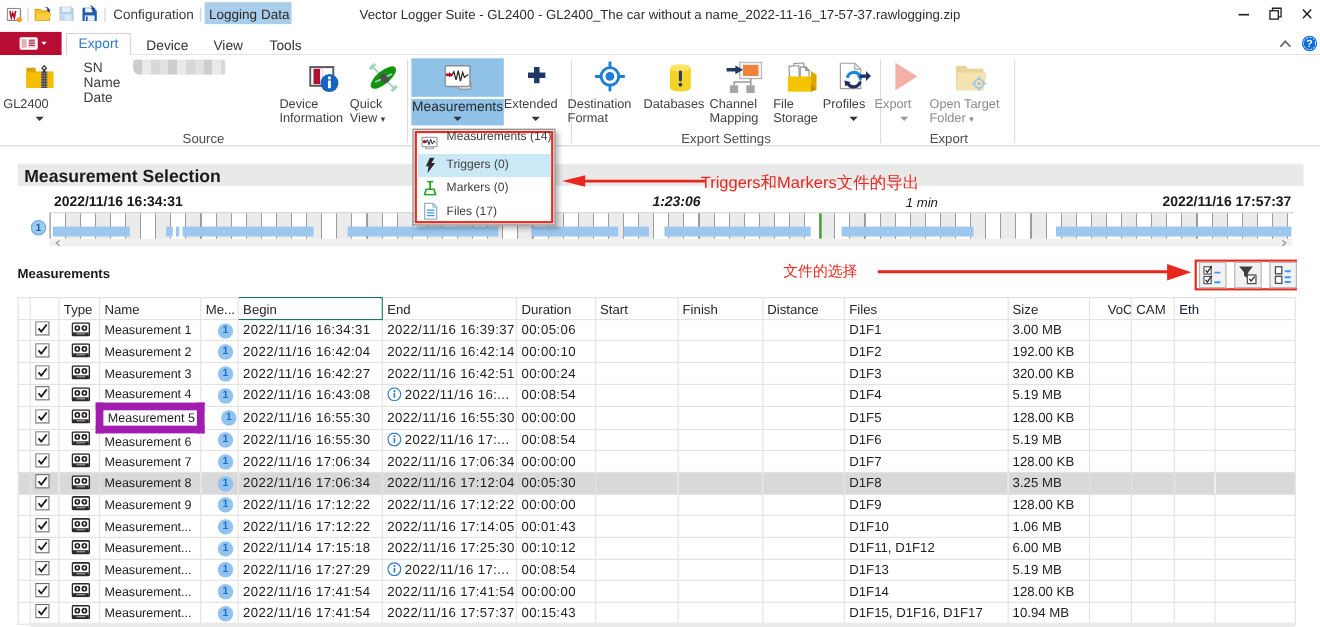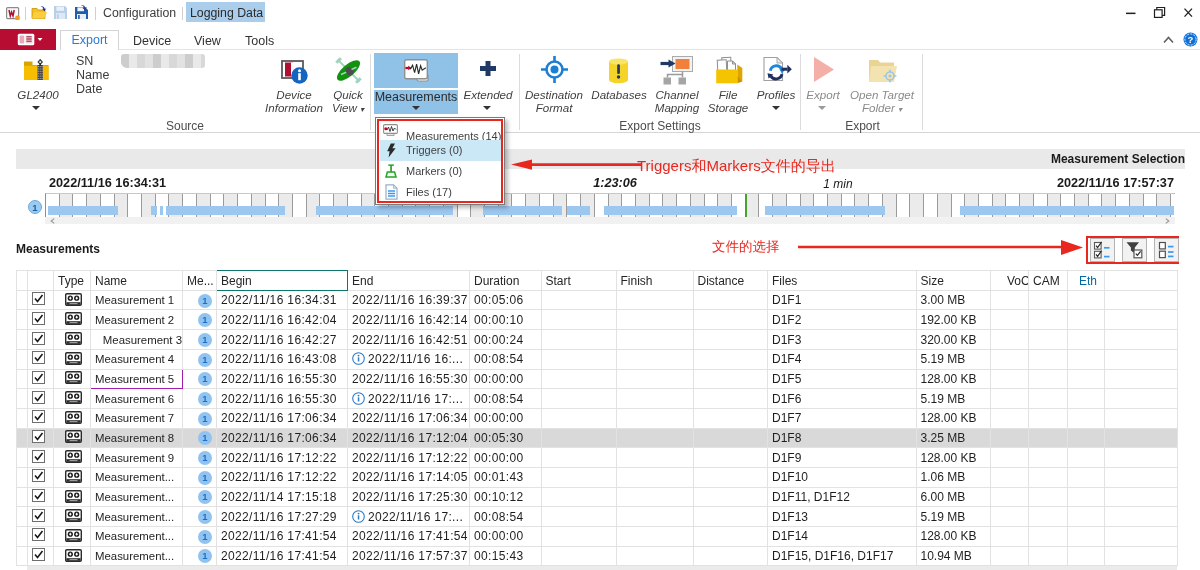--- a/index.html
+++ b/index.html
@@ -1,18 +1,18 @@
 <!DOCTYPE html>
 <html><head><meta charset="utf-8">
 <style>
 *{margin:0;padding:0;box-sizing:border-box;}
 html,body{width:1200px;height:570px;overflow:hidden;background:#fff;
   font-family:"Liberation Sans",sans-serif;}
 .abs{position:absolute;}
-.lbl{color:#3f3f3f;font-size:11.6px;text-align:center;line-height:12.5px;font-style:italic;}
+.lbl{color:#3f3f3f;font-size:11.6px;text-align:left;line-height:12.5px;}
 .sep{position:absolute;width:1px;background:#dcdcdc;}
 .grplbl{position:absolute;color:#4d4d4d;font-size:12px;text-align:center;}
 </style></head>
 <body>
 
 <div class="abs" style="left:0;top:0;width:1200px;height:29px;background:#ffffff;">
 <svg class="abs" style="left:6px;top:7px;" width="14" height="13" viewBox="0 0 14 13">
       <rect x="0.6" y="0.6" width="12" height="11" rx="1" fill="#fbfbfb" stroke="#8a8a8a" stroke-width="1.2"></rect>
       <path d="M3 3 L4.3 9 L5.6 5 L7 9 L8.2 3" stroke="#b01030" stroke-width="1.5" fill="none"></path>
       <circle cx="11.5" cy="11" r="2.4" fill="#f59a23"></circle>
@@ -34,20 +34,21 @@
       <rect x="3.4" y="3.4" width="6.6" height="3.8" fill="#eef4fb"></rect>
       <rect x="3" y="10" width="9" height="5" fill="#e7eef8"></rect>
       <rect x="4.1" y="11" width="1.6" height="4" fill="#1d5fa8"></rect>
       <path d="M6.5 1.2 q3.8 -1.2 5 2.6 l1.5 -0.9 l-1.9 3.4 l-2.6 -2.4 l1.4 -0.6 q-0.9 -2.2 -3.2 -2.1z" fill="#2b3990"></path>
     </svg>
 <div class="abs" style="left:95px;top:7px;width:1px;height:13px;background:#cfcfcf;"></div>
 <div class="abs" style="left:103px;top:6px;font-size:12.3px;color:#3c3c3c;">Configuration</div>
 <div class="abs" style="left:182px;top:7px;width:1px;height:13px;background:#cfcfcf;"></div>
 <div class="abs" style="left:186px;top:2px;width:79px;height:20px;background:#a9cdeb;"></div>
 <div class="abs" style="left:190px;top:6px;font-size:12.3px;color:#2b2b2b;">Logging Data</div>
+<div class="abs" style="left:0;top:6px;width:1200px;text-align:center;font-size:12px;color:#2e2e2e;">Vector Logger Suite - GL2400 - GL2400_The car without a name_2022-11-16_17-57-37.rawlogging.zip</div>
 <svg class="abs" style="left:1124px;top:4px;" width="72" height="18" viewBox="0 0 72 18">
       <rect x="2" y="8.6" width="9.5" height="1.5" fill="#1f1f1f"></rect>
       <rect x="30.5" y="5.8" width="7.6" height="7.6" fill="none" stroke="#1f1f1f" stroke-width="1.2"></rect>
       <path d="M32.8 5.8 L32.8 3.5 L40.6 3.5 L40.6 11.3 L38.1 11.3" fill="none" stroke="#1f1f1f" stroke-width="1.2"></path>
       <path d="M60.5 4.6 L68 12.6 M68 4.6 L60.5 12.6" stroke="#1f1f1f" stroke-width="1.3"></path>
     </svg>
 </div>
 <div class="abs" style="left:0;top:29px;width:1200px;height:21px;background:#fff;">
 <div class="abs" style="left:0;top:0;width:56px;height:21px;background:#b70d33;"></div>
 <svg class="abs" style="left:17px;top:4px;" width="26" height="13" viewBox="0 0 26 13">
@@ -195,21 +196,21 @@
       <path d="M3 9 L29 9 L26 25 L1 25 Z" fill="#f3e3b0"></path>
       <circle cx="22" cy="19" r="4" fill="none" stroke="#9ec6e8" stroke-width="1.6"></circle>
       <circle cx="22" cy="19" r="1.6" fill="#9ec6e8"></circle>
       <path d="M22 12.6 V15 M22 23 V25.4 M15.6 19 H18 M26 19 H28.4" stroke="#9ec6e8" stroke-width="1.6"></path>
     </svg>
 <div class="abs lbl" style="left:845px;top:39px;width:74px;color:#8a8a8a;">Open Target<br>Folder <span style="font-size:8px;">▾</span></div>
 <div class="sep" style="left:922px;top:4px;height:76px;"></div>
 <div class="grplbl" style="left:820px;top:68.5px;width:85px;">Export</div>
 </div>
 <div class="abs" style="left:16px;top:149px;width:1169px;height:20px;background:#e9e9e9;">
-    <div style="margin:3px 0 16px 6px;font-size:12px;font-weight:bold;color:#1a1a1a;text-align:right;">Measurement Selection</div>
+    <div style="margin:3px 0 16px 6px;font-size:16px;font-weight:bold;color:#1a1a1a;">Measurement Selection</div>
   </div>
 <div class="abs" style="left:49px;top:176px;font-size:12.7px;font-weight:bold;color:#1a1a1a;">2022/11/16 16:34:31</div>
 <div class="abs" style="left:560px;top:176px;width:110px;text-align:center;font-size:12.7px;font-weight:bold;font-style:italic;color:#1a1a1a;">1:23:06</div>
 <div class="abs" style="left:800px;top:177px;width:76px;text-align:center;font-size:12px;font-style:italic;color:#1a1a1a;">1 min</div>
 <div class="abs" style="left:1044px;top:176px;width:130px;text-align:right;font-size:12.7px;font-weight:bold;color:#1a1a1a;">2022/11/16 17:57:37</div>
 <div class="abs" style="left:44.5px;top:192.5px;width:1130.5px;height:24px;border-left:1px solid #8e8e8e;border-right:1px solid #8e8e8e;border-top:1px solid #c8c8c8;background:#fff;">
 <div class="abs" style="left:0;top:0;width:1130.5px;height:24px;background:repeating-linear-gradient(to right,#ffffff 0px,#ffffff 12.72px,#9b9b9b 12.72px,#9b9b9b 13.72px,#ebebeb 13.72px,#ebebeb 26.44px,#9b9b9b 26.44px,#9b9b9b 27.44px);"></div>
 <div class="abs" style="left:2.0px;top:12px;width:70.0px;height:9px;background:#9cc7ef;"></div>
 <div class="abs" style="left:105.5px;top:12px;width:5.5px;height:9px;background:#9cc7ef;"></div>
 <div class="abs" style="left:114.0px;top:12px;width:3.0px;height:9px;background:#9cc7ef;"></div>
@@ -292,21 +293,21 @@
 <td style="border:1px solid #0f766e;padding:0 0 0 4px;overflow:hidden;white-space:nowrap;color:#262626;">Begin</td>
 <td style="border:1px solid #e2e2e2;padding:0 0 0 4px;overflow:hidden;white-space:nowrap;color:#262626;">End</td>
 <td style="border:1px solid #e2e2e2;padding:0 0 0 4px;overflow:hidden;white-space:nowrap;color:#262626;">Duration</td>
 <td style="border:1px solid #e2e2e2;padding:0 0 0 4px;overflow:hidden;white-space:nowrap;color:#262626;">Start</td>
 <td style="border:1px solid #e2e2e2;padding:0 0 0 4px;overflow:hidden;white-space:nowrap;color:#262626;">Finish</td>
 <td style="border:1px solid #e2e2e2;padding:0 0 0 4px;overflow:hidden;white-space:nowrap;color:#262626;">Distance</td>
 <td style="border:1px solid #e2e2e2;padding:0 0 0 4px;overflow:hidden;white-space:nowrap;color:#262626;">Files</td>
 <td style="border:1px solid #e2e2e2;padding:0 0 0 4px;overflow:hidden;white-space:nowrap;color:#262626;">Size</td>
 <td style="border:1px solid #e2e2e2;padding:0 0 0 16px;overflow:hidden;white-space:nowrap;color:#262626;">VoC</td>
 <td style="border:1px solid #e2e2e2;padding:0 0 0 4px;overflow:hidden;white-space:nowrap;color:#262626;">CAM</td>
-<td style="border:1px solid #e2e2e2;padding:0 0 0 4px;overflow:hidden;white-space:nowrap;color:#0369a1;text-align:center;">Eth</td>
+<td style="border:1px solid #e2e2e2;padding:0 0 0 4px;overflow:hidden;white-space:nowrap;color:#0f172a;">Eth</td>
 <td style="border:1px solid #e2e2e2;padding:0 0 0 4px;overflow:hidden;white-space:nowrap;color:#262626;"></td>
 </tr>
 <tr style="height:19.7px;">
 <td style="border:1px solid #e2e2e2;padding:0 0 0 4px;overflow:hidden;white-space:nowrap;"></td>
 <td style="border:1px solid #e2e2e2;padding:0 0 0 4px;overflow:hidden;white-space:nowrap;">
             <div style="margin-top:1px;"><svg width="14" height="14" viewBox="0 0 14 14">
                 <rect x="0.5" y="0.5" width="12" height="12" fill="#fff" stroke="#6e6e6e"></rect>
                 <path d="M3 6.5 L5.5 9.5 L10.5 3" stroke="#1a1a1a" stroke-width="1.6" fill="none"></path>
               </svg></div>
           </td>
@@ -382,21 +383,21 @@
             <div style="margin:1px 0 0 7px;"><svg width="17" height="13" viewBox="0 0 17 13">
                 <rect x="0.7" y="0.7" width="15.6" height="11.6" rx="1.2" fill="#fff" stroke="#2b2b2b" stroke-width="1.4"></rect>
                 <circle cx="5.3" cy="5.2" r="2.6" fill="#1d1d1d"></circle>
                 <circle cx="11.7" cy="5.2" r="2.6" fill="#1d1d1d"></circle>
                 <path d="M5.3 3.6 L6.6 5.2 L5.3 6.8 L4.0 5.2 Z" fill="#fff"></path>
                 <path d="M11.7 3.6 L13 5.2 L11.7 6.8 L10.4 5.2 Z" fill="#fff"></path>
                 <rect x="1.4" y="9.2" width="14.2" height="2.6" fill="#2b2b2b"></rect>
                 <rect x="4.5" y="10" width="8" height="1.1" fill="#9a9a9a"></rect>
               </svg></div>
           </td>
-<td style="border:1px solid #e2e2e2;padding:0 0 0 4px;overflow:hidden;white-space:nowrap;text-align:right;"><span style="font-size:11.4px;">Measurement 3</span></td>
+<td style="border:1px solid #e2e2e2;padding:0 0 0 4px;overflow:hidden;white-space:nowrap;"><span style="font-size:11.4px;">Measurement 3</span></td>
 <td style="border:1px solid #e2e2e2;padding:0 0 0 4px;overflow:hidden;white-space:nowrap;"><span style="display:inline-block;margin-left:11px;width:14px;height:14px;border-radius:50%;background:#90c3f0;color:#1e6fc8;font-size:9.5px;font-weight:bold;text-align:center;line-height:14px;vertical-align:middle;">1</span></td>
 <td style="border:1px solid #e2e2e2;padding:0 0 0 4px;overflow:hidden;white-space:nowrap;"><span style="letter-spacing:0.35px;">2022/11/16 16:42:27</span></td>
 <td style="border:1px solid #e2e2e2;padding:0 0 0 4px;overflow:hidden;white-space:nowrap;"><span style="letter-spacing:0.35px;">2022/11/16 16:42:51</span></td>
 <td style="border:1px solid #e2e2e2;padding:0 0 0 4px;overflow:hidden;white-space:nowrap;"><span style="letter-spacing:0.35px;">00:00:24</span></td>
 <td style="border:1px solid #e2e2e2;padding:0 0 0 4px;overflow:hidden;white-space:nowrap;"></td>
 <td style="border:1px solid #e2e2e2;padding:0 0 0 4px;overflow:hidden;white-space:nowrap;"></td>
 <td style="border:1px solid #e2e2e2;padding:0 0 0 4px;overflow:hidden;white-space:nowrap;"></td>
 <td style="border:1px solid #e2e2e2;padding:0 0 0 4px;overflow:hidden;white-space:nowrap;">D1F3</td>
 <td style="border:1px solid #e2e2e2;padding:0 0 0 4px;overflow:hidden;white-space:nowrap;">320.00 KB</td>
 <td style="border:1px solid #e2e2e2;padding:0 0 0 4px;overflow:hidden;white-space:nowrap;"></td>
@@ -454,21 +455,21 @@
             <div style="margin:1px 0 0 7px;"><svg width="17" height="13" viewBox="0 0 17 13">
                 <rect x="0.7" y="0.7" width="15.6" height="11.6" rx="1.2" fill="#fff" stroke="#2b2b2b" stroke-width="1.4"></rect>
                 <circle cx="5.3" cy="5.2" r="2.6" fill="#1d1d1d"></circle>
                 <circle cx="11.7" cy="5.2" r="2.6" fill="#1d1d1d"></circle>
                 <path d="M5.3 3.6 L6.6 5.2 L5.3 6.8 L4.0 5.2 Z" fill="#fff"></path>
                 <path d="M11.7 3.6 L13 5.2 L11.7 6.8 L10.4 5.2 Z" fill="#fff"></path>
                 <rect x="1.4" y="9.2" width="14.2" height="2.6" fill="#2b2b2b"></rect>
                 <rect x="4.5" y="10" width="8" height="1.1" fill="#9a9a9a"></rect>
               </svg></div>
           </td>
-<td style="border:1px solid #a21caf;padding:0 0 0 4px;overflow:hidden;white-space:nowrap;"><span style="font-size:11.4px;">Measurement 5</span></td>
+<td style="border:7px solid #a21caf;padding:0 0 0 4px;overflow:hidden;white-space:nowrap;"><span style="font-size:11.4px;">Measurement 5</span></td>
 <td style="border:1px solid #e2e2e2;padding:0 0 0 4px;overflow:hidden;white-space:nowrap;"><span style="display:inline-block;margin-left:11px;width:14px;height:14px;border-radius:50%;background:#90c3f0;color:#1e6fc8;font-size:9.5px;font-weight:bold;text-align:center;line-height:14px;vertical-align:middle;">1</span></td>
 <td style="border:1px solid #e2e2e2;padding:0 0 0 4px;overflow:hidden;white-space:nowrap;"><span style="letter-spacing:0.35px;">2022/11/16 16:55:30</span></td>
 <td style="border:1px solid #e2e2e2;padding:0 0 0 4px;overflow:hidden;white-space:nowrap;"><span style="letter-spacing:0.35px;">2022/11/16 16:55:30</span></td>
 <td style="border:1px solid #e2e2e2;padding:0 0 0 4px;overflow:hidden;white-space:nowrap;"><span style="letter-spacing:0.35px;">00:00:00</span></td>
 <td style="border:1px solid #e2e2e2;padding:0 0 0 4px;overflow:hidden;white-space:nowrap;"></td>
 <td style="border:1px solid #e2e2e2;padding:0 0 0 4px;overflow:hidden;white-space:nowrap;"></td>
 <td style="border:1px solid #e2e2e2;padding:0 0 0 4px;overflow:hidden;white-space:nowrap;"></td>
 <td style="border:1px solid #e2e2e2;padding:0 0 0 4px;overflow:hidden;white-space:nowrap;">D1F5</td>
 <td style="border:1px solid #e2e2e2;padding:0 0 0 4px;overflow:hidden;white-space:nowrap;">128.00 KB</td>
 <td style="border:1px solid #e2e2e2;padding:0 0 0 4px;overflow:hidden;white-space:nowrap;"></td>
@@ -790,21 +791,21 @@
 <td style="border:1px solid #e2e2e2;padding:0 0 0 4px;overflow:hidden;white-space:nowrap;"></td>
 <td style="border:1px solid #e2e2e2;padding:0 0 0 4px;overflow:hidden;white-space:nowrap;"></td>
 </tr>
 </tbody>
     </table>
   </div>
 <div class="abs" style="left:27px;top:566px;width:1150px;height:4px;background:#ebebeb;"></div>
 <div class="abs" style="left:375px;top:117px;width:130px;height:88px;background:#fff;border:1px solid #7a7a7a;box-shadow:3px 3px 4px rgba(0,0,0,0.25);"></div>
 <div class="abs" style="left:377px;top:119px;width:126px;height:84px;border:2px solid #e8281e;"></div>
 <div class="abs" style="left:379.5px;top:119.5px;width:121px;height:20.8px;"></div>
-<div class="abs" style="left:406px;top:130px;font-size:11px;color:#3f3f3f;">Measurements (14)</div>
+<div class="abs" style="left:406px;top:118px;font-size:11px;color:#3f3f3f;">Measurements (14)</div>
 <div class="abs" style="left:379.5px;top:140.3px;width:121px;height:20.8px;background:#cbe8f6;"></div>
 <div class="abs" style="left:406px;top:144.3px;font-size:11px;color:#3f3f3f;">Triggers (0)</div>
 <div class="abs" style="left:379.5px;top:161.10000000000002px;width:121px;height:20.8px;"></div>
 <div class="abs" style="left:406px;top:165.10000000000002px;font-size:11px;color:#3f3f3f;">Markers (0)</div>
 <div class="abs" style="left:379.5px;top:181.90000000000003px;width:121px;height:20.8px;"></div>
 <div class="abs" style="left:406px;top:185.90000000000003px;font-size:11px;color:#3f3f3f;">Files (17)</div>
 <svg class="abs" style="left:383px;top:124px;" width="15" height="12" viewBox="0 0 15 12">
     <rect x="4" y="8" width="7" height="3.4" fill="#e8e8e8" stroke="#8f8f8f" stroke-width="0.8"></rect>
     <rect x="0.6" y="0.6" width="13.8" height="8.8" rx="1.2" fill="#fff" stroke="#8f8f8f" stroke-width="1.1"></rect>
     <circle cx="2.8" cy="4.8" r="1.5" fill="#c00021"></circle>

